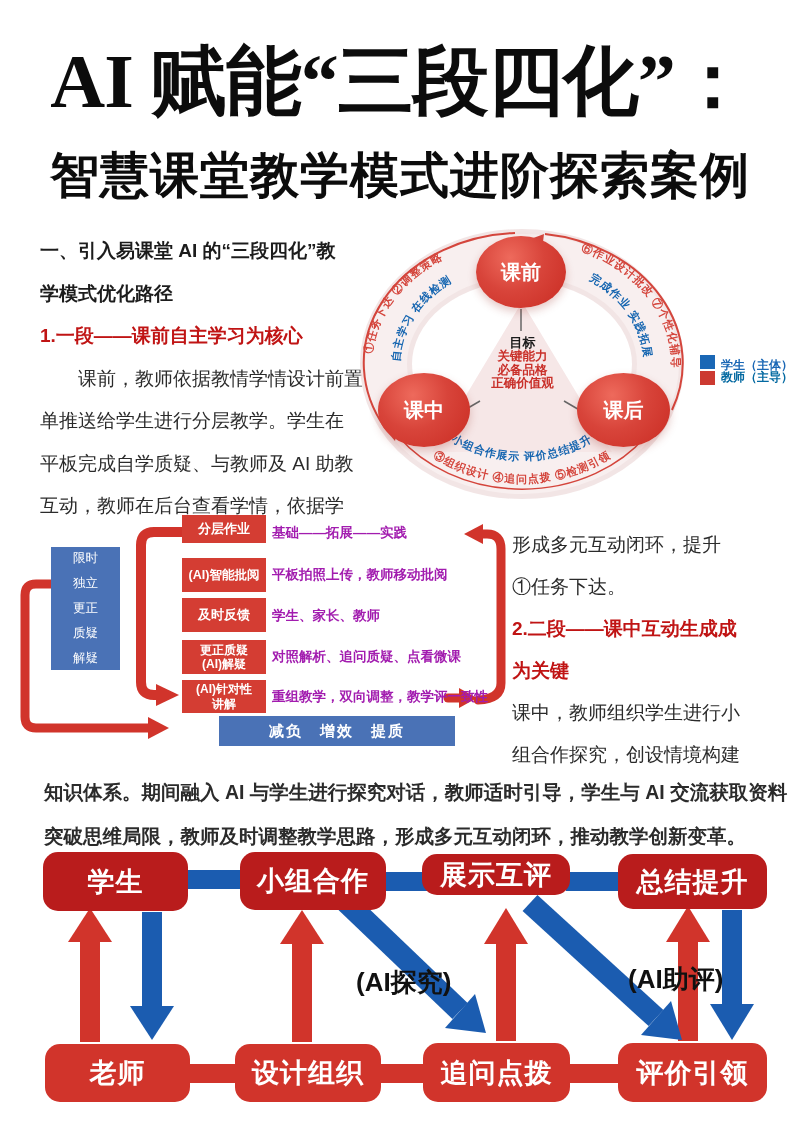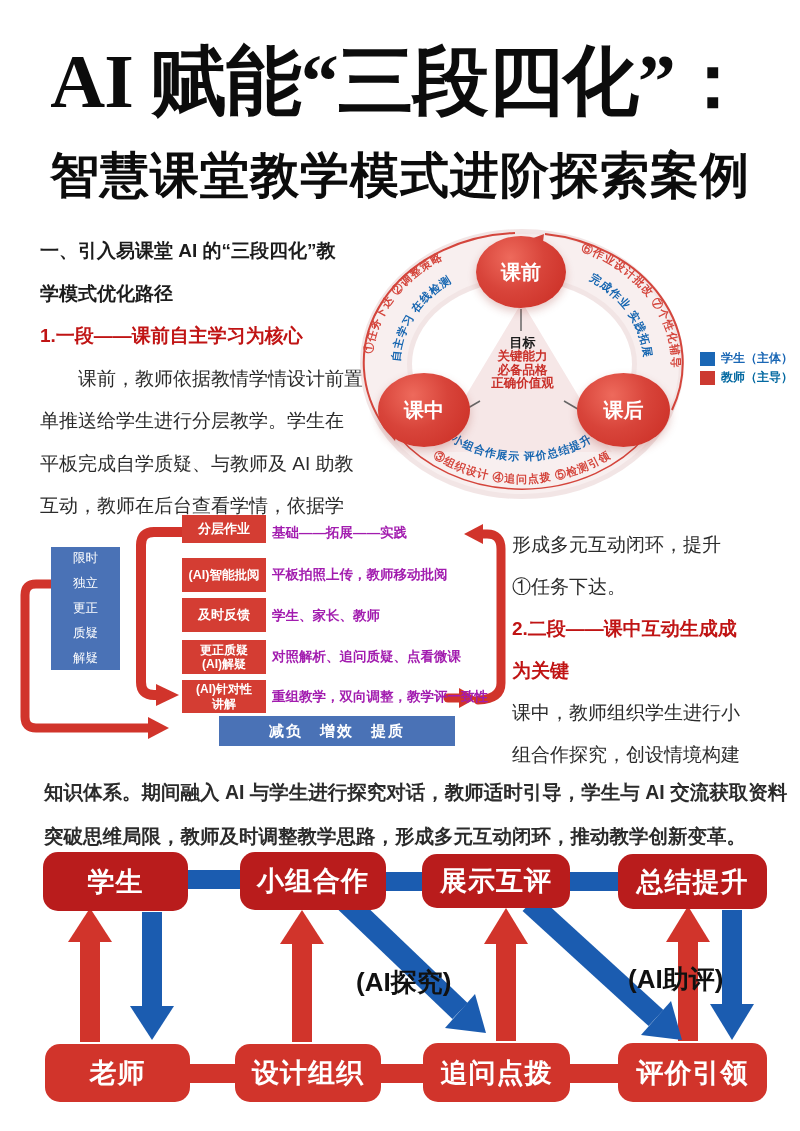--- a/index.html
+++ b/index.html
@@ -156,21 +156,21 @@
 
   <div class="abs center-text" style="left:455px;top:335px;width:135px;">
     <div class="ct-title">目标</div>
     <div class="ct-line">关键能力</div>
     <div class="ct-line">必备品格</div>
     <div class="ct-line">正确价值观</div>
   </div>
 
   <div class="abs legend-row" style="left:700px;top:350px;">
     <span class="legend-sq" style="background:#1a67b5;"></span>
-    <span class="legend-label" style="color:#1a67b5;">学生（主体）</span>
+    <span class="legend-label" style="color:#1a67b5;margin-top:7px;">学生（主体）</span>
   </div>
   <div class="abs legend-row" style="left:700px;top:369px;">
     <span class="legend-sq" style="background:#cc3a31;"></span>
     <span class="legend-label" style="color:#0369a1;">教师（主导）</span>
   </div>
 
   <div class="abs side-box">
     <div>限时</div>
     <div>独立</div>
     <div>更正</div>
@@ -213,21 +213,21 @@
     <div>组合作探究，创设情境构建</div>
   </div>
 
   <div class="abs bottompara">
     <div>知识体系。期间融入 AI 与学生进行探究对话，教师适时引导，学生与 AI 交流获取资料</div>
     <div>突破思维局限，教师及时调整教学思路，形成多元互动闭环，推动教学创新变革。</div>
   </div>
 
   <div class="abs flow-box flow-blue" style="left:43px;top:852px;width:145px;height:59px;">学生</div>
   <div class="abs flow-box flow-blue" style="left:240px;top:852px;width:146px;height:58px;">小组合作</div>
-  <div class="abs flow-box flow-blue" style="left:422px;top:854px;width:148px;height:54px;">展示互评</div>
+  <div class="abs flow-box flow-blue" style="left:422px;top:854px;width:148px;height:41px;">展示互评</div>
   <div class="abs flow-box flow-blue" style="left:618px;top:854px;width:149px;height:55px;">总结提升</div>
 
   <div class="abs flow-box flow-red" style="left:45px;top:1044px;width:145px;height:58px;">老师</div>
   <div class="abs flow-box flow-red" style="left:235px;top:1044px;width:146px;height:58px;">设计组织</div>
   <div class="abs flow-box flow-red" style="left:423px;top:1043px;width:147px;height:59px;">追问点拨</div>
   <div class="abs flow-box flow-red" style="left:618px;top:1043px;width:149px;height:59px;">评价引领</div>
 
   <div class="abs flow-label" style="left:356px;top:965px;">(AI探究)</div>
   <div class="abs flow-label" style="left:628px;top:962px;">(AI助评)</div>
 

